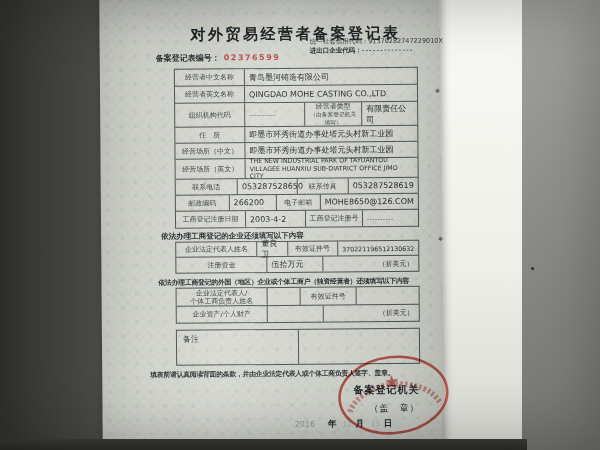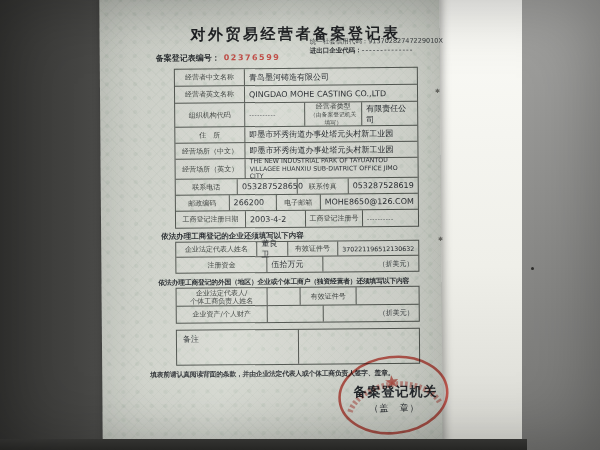--- a/index.html
+++ b/index.html
@@ -61,21 +61,21 @@
   .sec-h{position:absolute;font-weight:bold;color:#24282c;white-space:nowrap;}
   .sec-h2{top:239px;left:60px;font-size:7.5px;}
   .sec-h3{top:285px;left:57px;font-size:6.8px;letter-spacing:-.2px;}
 
   .remarks{position:absolute;left:74px;top:337px;width:244px;height:36px;border:1px solid var(--line);box-sizing:border-box;background:rgba(255,255,255,.05);}
   .remarks::after{content:"";position:absolute;left:121px;top:0;bottom:0;border-left:1px solid var(--line);}
   .remarks .r-lab{position:absolute;left:6px;top:3px;font-size:8px;color:#33383b;}
 
   .notice{position:absolute;left:48px;top:377px;font-size:6.8px;font-weight:bold;color:#2b2f33;white-space:nowrap;letter-spacing:-.2px;}
 
-  .agency{position:absolute;left:251px;top:392px;font-size:13px;font-weight:bold;letter-spacing:1px;color:#24282c;z-index:3;}
+  .agency{position:absolute;left:251px;top:392px;font-size:10px;font-weight:bold;letter-spacing:1px;color:#24282c;z-index:3;}
   .seal-label{position:absolute;left:267px;top:411px;font-size:9px;letter-spacing:1px;color:#24282c;z-index:3;}
   .stamp{position:absolute;left:232px;top:361px;z-index:4;mix-blend-mode:multiply;opacity:.92;transform:rotate(-6deg);}
 
   .dateline{position:absolute;left:192px;top:427px;display:flex;align-items:baseline;font-size:8.5px;color:#1d2126;z-index:3;}
   .dateline .num{color:#8d9298;font-size:8px;}
   .dateline .num.small{font-size:7px;color:#9aa0a5;}
   .dateline .unit{font-weight:bold;color:#1b1f23;}
   .dl-y{margin-left:13px;} .dl-m1{margin-left:6px;} .dl-m{margin-left:4px;} .dl-d1{margin-left:7px;} .dl-d{margin-left:4px;}
 
   .speck{position:absolute;z-index:5;color:#62625e;font-size:6px;line-height:6px;}
@@ -195,20 +195,28 @@
 
     <div class="agency">备案登记机关</div>
     <div class="seal-label">（盖　章）</div>
 
     <svg class="stamp" width="118" height="86" viewBox="0 0 118 86">
       <ellipse cx="59" cy="43" rx="54" ry="38" fill="none" stroke="#c8392f" stroke-width="2.6" opacity="0.85"></ellipse>
       <path d="M 14,55 A 47,32 0 0 1 104,55" fill="none" stroke="#c8392f" stroke-width="5.5" stroke-dasharray="2.6,2.1" opacity="0.5"></path>
       <polygon points="59,23 60.7,27.6 65.6,27.6 61.7,30.6 63.2,35.3 59,32.5 54.8,35.3 56.3,30.6 52.4,27.6 57.3,27.6" fill="#c8392f" opacity="0.75"></polygon>
     </svg>
 
+    <div class="dateline">
+      <span class="num">2016</span>
+      <span class="unit dl-y">年</span>
+      <span class="num small dl-m1">12</span>
+      <span class="unit dl-m">月</span>
+      <span class="num small dl-d1">13</span>
+      <span class="unit dl-d">日</span>
+    </div>
 
   </div>
 
   <div class="band-bottom"></div>
   <div class="speck sp1">✱</div>
   <div class="speck sp2">✱</div>
   <div class="dot"></div>
   <div class="vignette"></div>
 </div>
 

